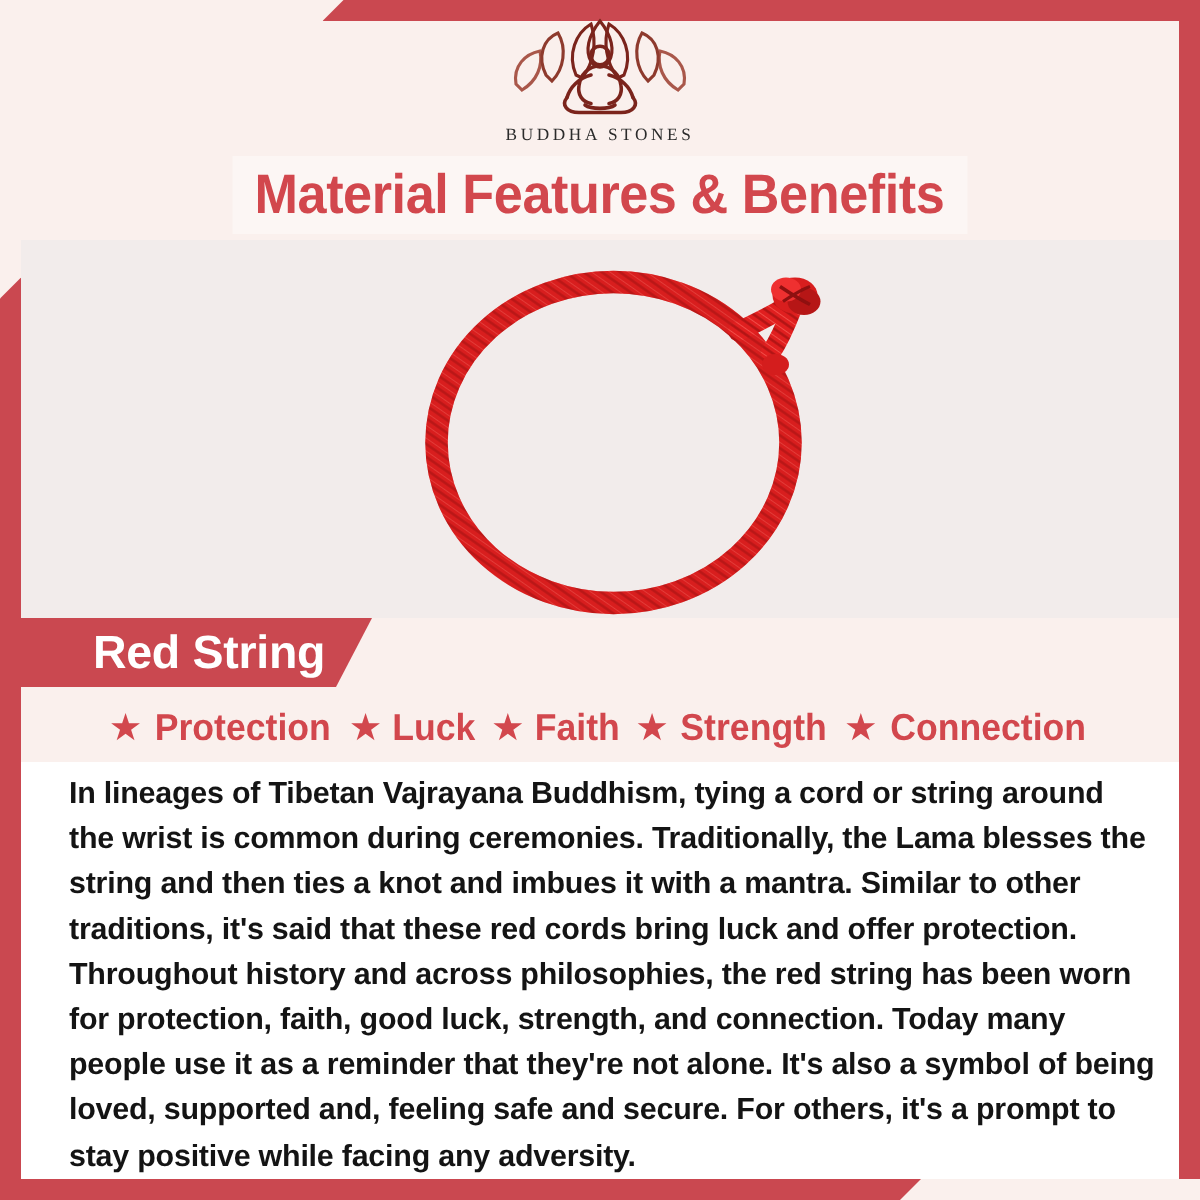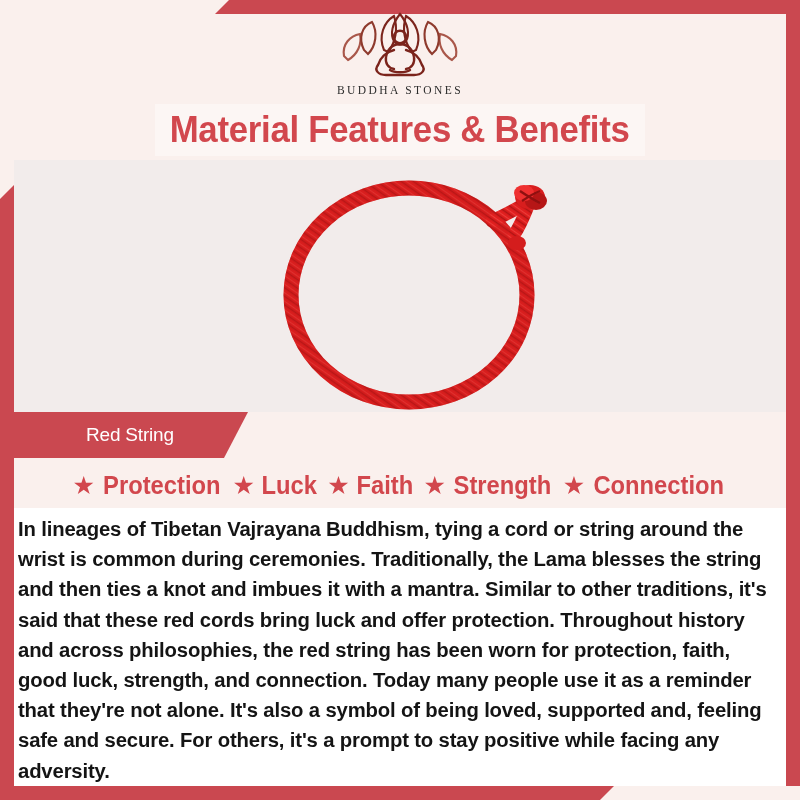--- a/index.html
+++ b/index.html
@@ -122,23 +122,23 @@
     left: 0;
     top: 412px;
     width: 248px;
     height: 46px;
     background: #ca4850;
     clip-path: polygon(0 0, 100% 0, calc(100% - 24px) 100%, 0 100%);
     display: flex;
     align-items: center;
   }
   #banner-text {
-    margin-left: 86px;
-    font-size: 19px;
-    font-weight: normal;
+    margin-left: 62px;
+    font-size: 31px;
+    font-weight: bold;
     color: #ffffff;
     letter-spacing: -0.2px;
     font-family: "Liberation Sans Narrow", "Liberation Sans", sans-serif;
   }
 
   
   #benefits {
     position: absolute;
     left: 14px;
     top: 462px;
@@ -172,21 +172,21 @@
   #body-panel {
     position: absolute;
     left: 14px;
     top: 508px;
     width: 772px;
     height: 278px;
     background: #ffffff;
   }
   #body-text {
     margin: 0;
-    padding: 6px 16px 0 4px;
+    padding: 6px 16px 0 32px;
     font-size: 20.3px;
     line-height: 30.2px;
     font-weight: bold;
     color: #141414;
     letter-spacing: -0.15px;
     text-align: left;
   }
 </style>
 </head>
 <body>

